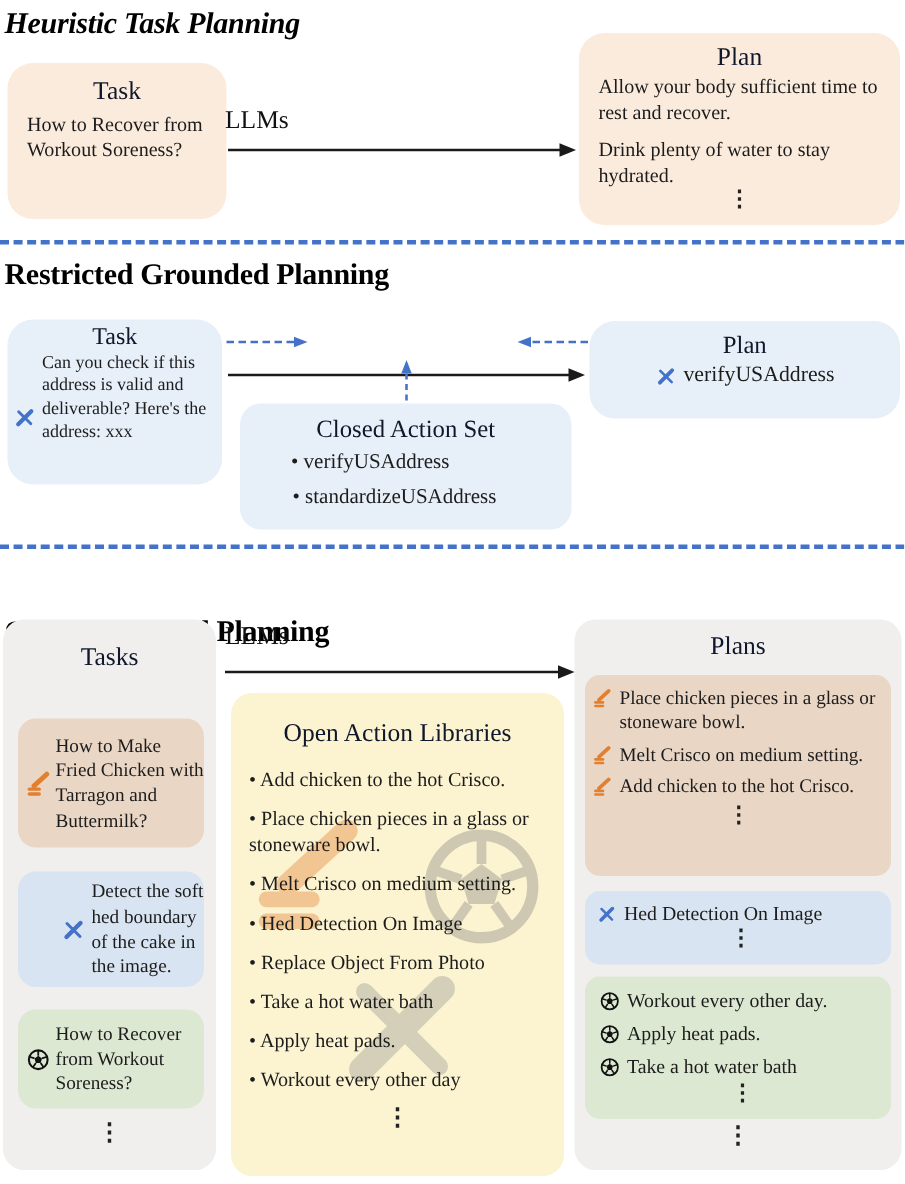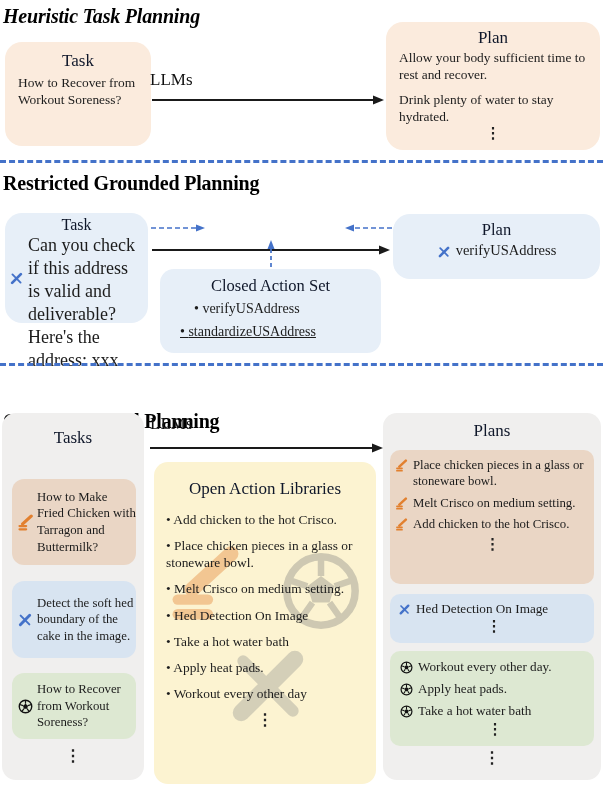--- a/index.html
+++ b/index.html
@@ -7,21 +7,21 @@
     position:relative;width:603px;height:789px;background:#ffffff;
     font-family:"Liberation Serif","DejaVu Serif",serif;color:#1c1c1c;
     overflow:hidden;
   }
   .heading{position:absolute;left:3px;font-size:20px;font-weight:700;color:#000;letter-spacing:-0.2px;}
   .divider{position:absolute;left:0;width:603px;border-top:3px dashed #4472C9;}
   .box{position:absolute;border-radius:17px;box-sizing:border-box;}
   .box-title{text-align:center;font-size:17px;color:#0f172a;}
   .peach{background:#FBEBDD;}
   .lblue{background:#E7EFF8;}
-  .bluecard{background:#D8E4F1;}
+  .bluecard{background:#D8E4F1;padding-left:24px;}
   .tancard{background:#EAD6C5;}
   .greencard{background:#DDE8D2;}
   .yellowbox{background:#FCF3D1;}
   .graycol{background:#F0EFEE;}
   .small-text{font-size:13.4px;line-height:1.28;}
   .arrow-layer{position:absolute;left:0;top:0;width:603px;height:789px;pointer-events:none;}
   .llm-label{position:absolute;font-size:17px;color:#111;}
   .vdots{font-size:15px;font-weight:700;text-align:center;line-height:1;color:#222;}
   .bullet::before{content:"• ";}
   .icon{display:inline-block;vertical-align:middle;flex:0 0 auto;}
@@ -70,31 +70,31 @@
     <div class="small-text" style="padding:8px 8px 0 13px;">Drink plenty of water to stay hydrated.</div>
     <div class="vdots">⋮</div>
   </div>
 
   <div class="divider" style="top:160px;"></div>
 
   <div class="heading" style="top:172px;">Restricted Grounded Planning</div>
 
   <div class="box lblue" style="left:5px;top:213px;width:143px;height:110px;">
     <div class="box-title" style="margin-top:3px;font-size:16px;">Task</div>
-    <div class="small-text" style="padding:0 5px 0 23px;font-size:18px;">Can you check if this address is valid and deliverable? Here's the address: xxx</div>
+    <div class="small-text" style="padding:0 5px 0 23px;font-size:12px;">Can you check if this address is valid and deliverable? Here's the address: xxx</div>
     <svg class="icon" viewBox="0 0 24 24" style="position:absolute;left:4px;top:58px;width:15px;height:15px;color:#4472C9;">
         <use href="#sym-tools"></use>
       </svg>
   </div>
 
 
   <div class="box lblue" style="left:160px;top:269px;width:221px;height:84px;border-radius:14px;">
     <div class="box-title" style="margin-top:7px;font-size:16.5px;">Closed Action Set</div>
     <div class="bullet" style="font-size:14px;padding-left:34px;margin-top:5px;">verifyUSAddress</div>
-    <div class="bullet" style="font-size:14px;padding-left:20px;margin-top:7px;text-decoration:underline;">standardizeUSAddress</div>
+    <div class="bullet" style="font-size:14px;padding-left:35px;margin-top:7px;">standardizeUSAddress</div>
   </div>
 
   <div class="box lblue" style="left:393px;top:214px;width:207px;height:65px;">
     <div class="box-title" style="margin-top:6px;font-size:16.5px;">Plan</div>
     <div style="text-align:center;margin-top:2px;font-size:14.5px;">
       <svg class="icon" viewBox="0 0 24 24" style="width:14px;height:14px;color:#4472C9;margin-right:5px;">
           <use href="#sym-tools"></use>
         </svg><span>verifyUSAddress</span>
     </div>
   </div>
@@ -141,20 +141,21 @@
       </svg>
     <svg class="watermark icon" viewBox="0 0 24 24" style="left:68px;top:178px;width:92px;height:92px;color:#9a9a94;opacity:0.4;">
         <use href="#sym-tools"></use>
       </svg>
     <div style="position:relative;">
       <div class="box-title" style="margin-top:17px;margin-bottom:12px;">Open Action Libraries</div>
       <div class="bullet small-text" style="margin:0 8px 9px 12px;">Add chicken to the hot Crisco.</div>
       <div class="bullet small-text" style="margin:0 8px 9px 12px;">Place chicken pieces in a glass or stoneware bowl.</div>
       <div class="bullet small-text" style="margin:0 8px 9px 12px;">Melt Crisco on medium setting.</div>
       <div class="bullet small-text" style="margin:0 8px 9px 12px;">Hed Detection On Image</div>
+      <div class="bullet small-text" style="margin:0 8px 9px 12px;">Replace Object From Photo</div>
       <div class="bullet small-text" style="margin:0 8px 9px 12px;">Take a hot water bath</div>
       <div class="bullet small-text" style="margin:0 8px 9px 12px;">Apply heat pads.</div>
       <div class="bullet small-text" style="margin:0 8px 6px 12px;">Workout every other day</div>
       <div class="vdots" style="margin-top:10px;font-size:16px;">⋮</div>
     </div>
   </div>
 
   <div class="box graycol" style="left:383px;top:413px;width:218px;height:367px;border-radius:14px;">
     <div class="box-title" style="margin-top:8px;">Plans</div>
   </div>

